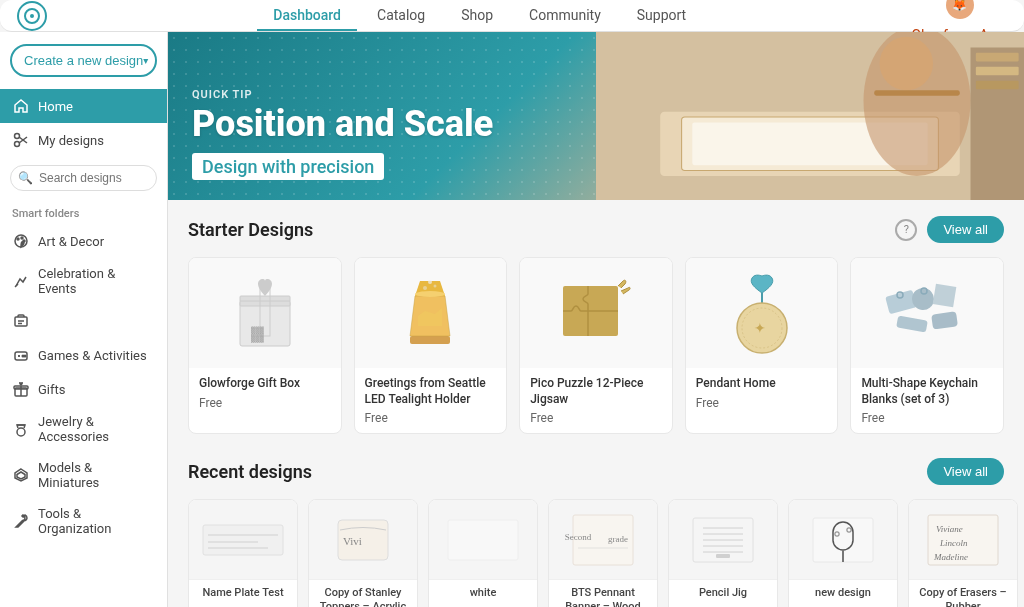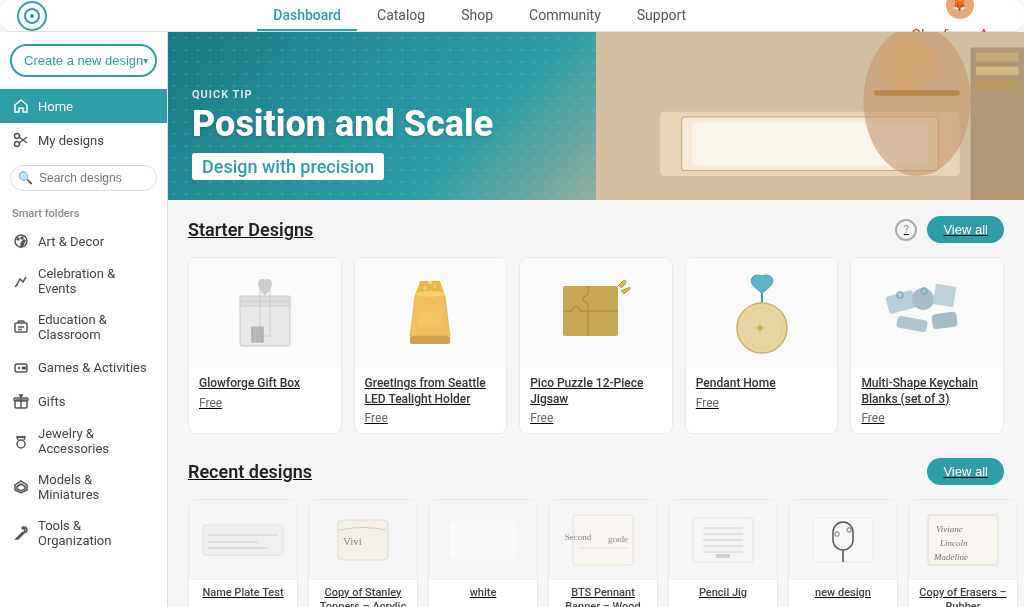--- a/index.html
+++ b/index.html
@@ -41,21 +41,21 @@
     .hero { width: 100%; height: 168px; background: linear-gradient(135deg, #1a7a85 0%, #2D9DA8 40%, #d4b896 70%, #c8a882 100%); position: relative; overflow: hidden; display: flex; align-items: flex-end; padding: 0 0 20px 24px; }
     .hero-dots { position: absolute; top: 0; left: 0; width: 55%; height: 100%; background-image: radial-gradient(circle, rgba(255,255,255,0.15) 1px, transparent 1px); background-size: 12px 12px; }
     .hero-text { position: relative; z-index: 2; }
     .hero-quick-tip { font-size: 11px; color: rgba(255,255,255,0.85); text-transform: uppercase; letter-spacing: 1px; margin-bottom: 4px; font-weight: 600; }
     .hero-title { font-size: 36px; font-weight: 800; color: white; line-height: 1.1; margin-bottom: 8px; text-shadow: 0 1px 3px rgba(0,0,0,0.2); }
     .hero-subtitle { display: inline-block; background: white; color: #2D9DA8; font-size: 18px; padding: 3px 10px; border-radius: 3px; font-weight: 500; }
     .hero-img { position: absolute; right: 0; top: 0; width: 50%; height: 100%; background: linear-gradient(to left, rgba(210,185,160,0.3), transparent), linear-gradient(135deg, #c8b49a, #d4c4a8); display: flex; align-items: center; justify-content: center; overflow: hidden; }
     .hero-img-placeholder { width: 100%; height: 100%; background: linear-gradient(160deg, #e8d5c0 0%, #c9aa8a 50%, #b8956b 100%); position: relative; }
 
     
-    .section { padding: 16px 20px 8px; text-decoration: underline; }
+    .section { padding: 16px 20px 8px; }
     .section-header { display: flex; align-items: center; justify-content: space-between; margin-bottom: 14px; }
     .section-title { font-size: 18px; font-weight: 600; color: #222; }
     .section-actions { display: flex; align-items: center; gap: 10px; }
     .view-all-btn { background: #2D9DA8; color: white; border: none; border-radius: 20px; padding: 6px 16px; font-size: 13px; cursor: pointer; font-weight: 500; }
     .help-icon { width: 22px; height: 22px; border: 2px solid #aaa; border-radius: 50%; display: flex; align-items: center; justify-content: center; font-size: 11px; color: #888; cursor: pointer; }
 
     
     .cards-grid { display: flex; gap: 12px; overflow-x: visible; }
     .design-card { background: white; border-radius: 8px; border: 1px solid #e8e8e8; flex: 1; min-width: 140px; max-width: 180px; overflow: hidden; cursor: pointer; }
     .card-img { height: 110px; background: #f9f9f9; display: flex; align-items: center; justify-content: center; position: relative; overflow: hidden; }
@@ -160,21 +160,20 @@
     </div>
     <div class="sidebar-item">
       <span class="icon">
         <svg width="16" height="16" viewBox="0 0 16 16" fill="none" stroke="#555" stroke-width="1.5">
           <rect x="2" y="4" width="12" height="9" rx="1"></rect>
           <path d="M5 4V3C5 2.4 5.4 2 6 2H10C10.6 2 11 2.4 11 3V4"></path>
           <line x1="5" y1="8" x2="11" y2="8"></line>
           <line x1="5" y1="10.5" x2="9" y2="10.5"></line>
         </svg>
       </span>
-      <span>Education &amp; Classroom</span>
     </div>
     <div class="sidebar-item">
       <span class="icon">
         <svg width="16" height="16" viewBox="0 0 16 16" fill="none" stroke="#555" stroke-width="1.5">
           <rect x="2" y="5" width="12" height="8" rx="2"></rect>
           <line x1="5" y1="9" x2="7" y2="9"></line>
           <line x1="6" y1="8" x2="6" y2="10"></line>
           <circle cx="10" cy="9" r="0.8" fill="#555"></circle>
           <circle cx="12" cy="9" r="0.8" fill="#555"></circle>
         </svg>

